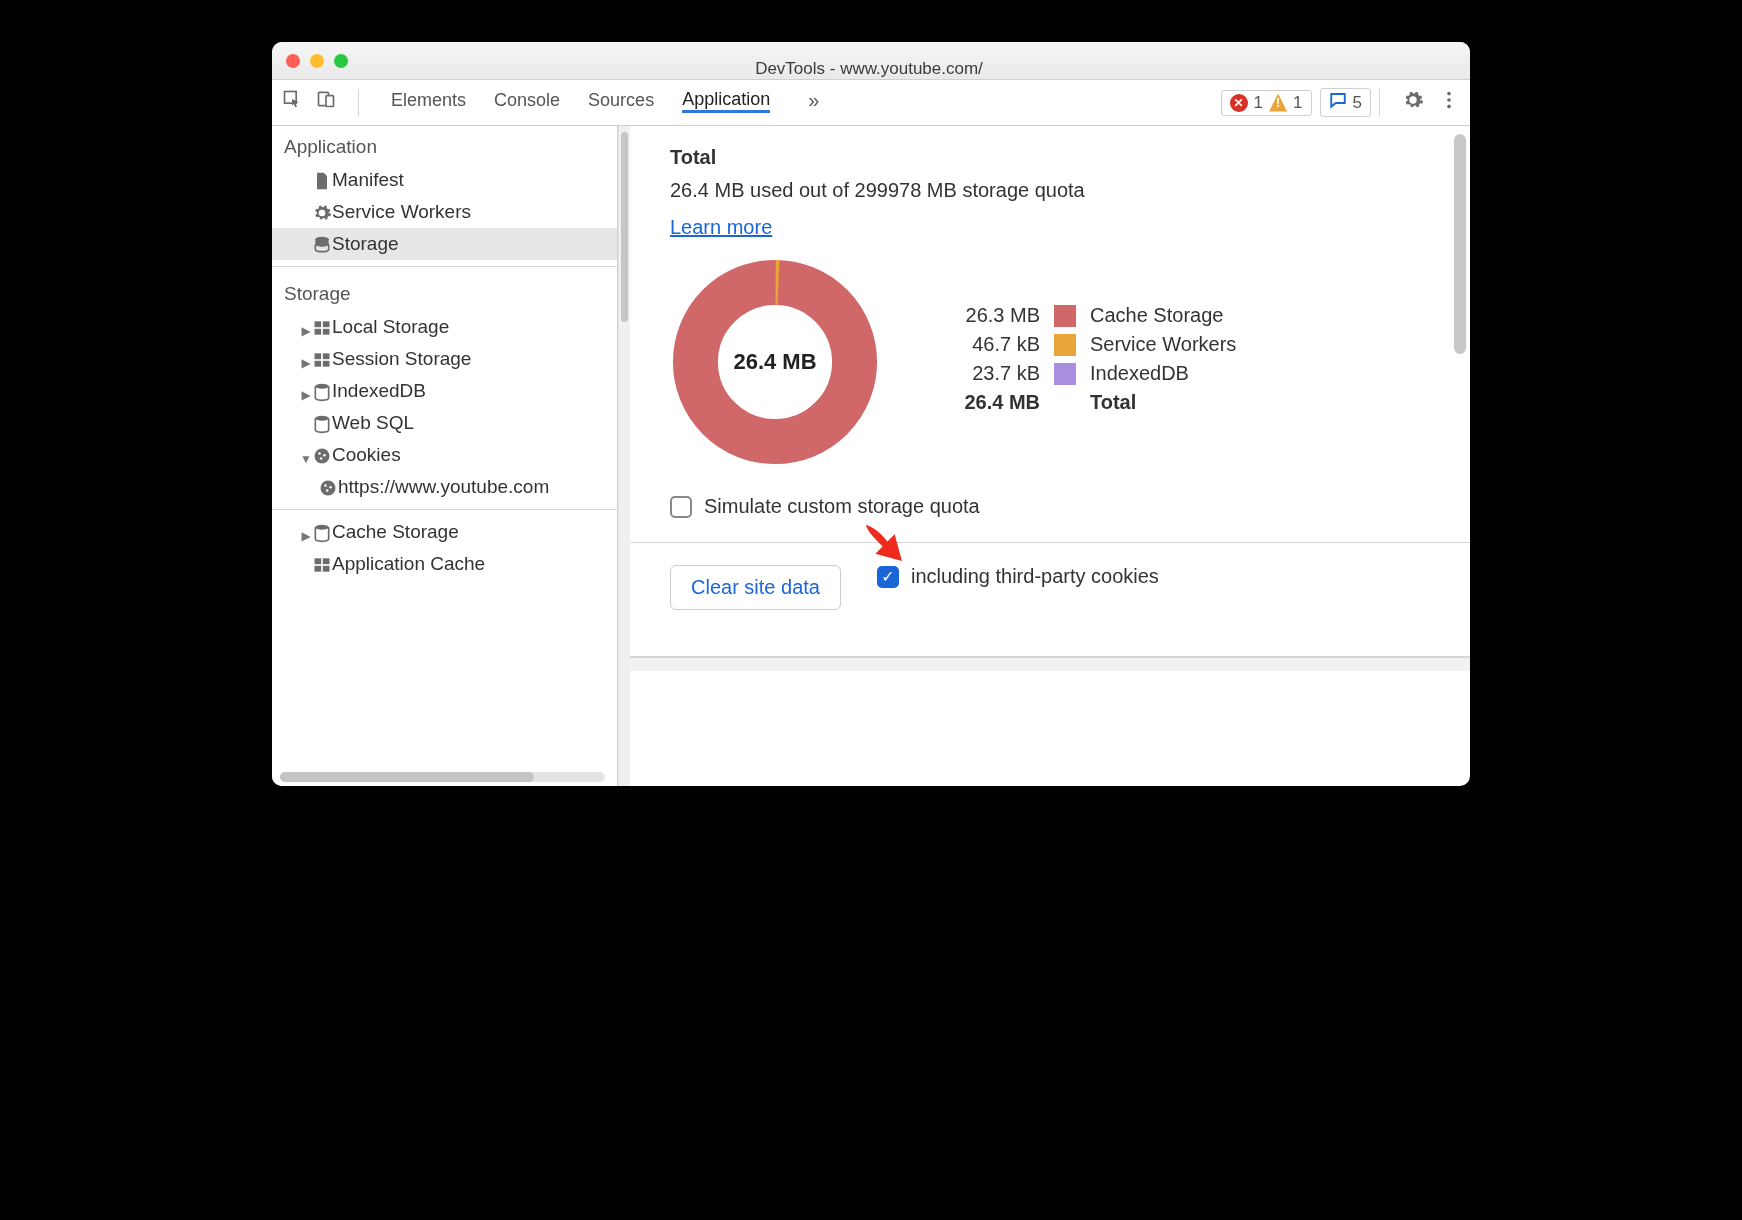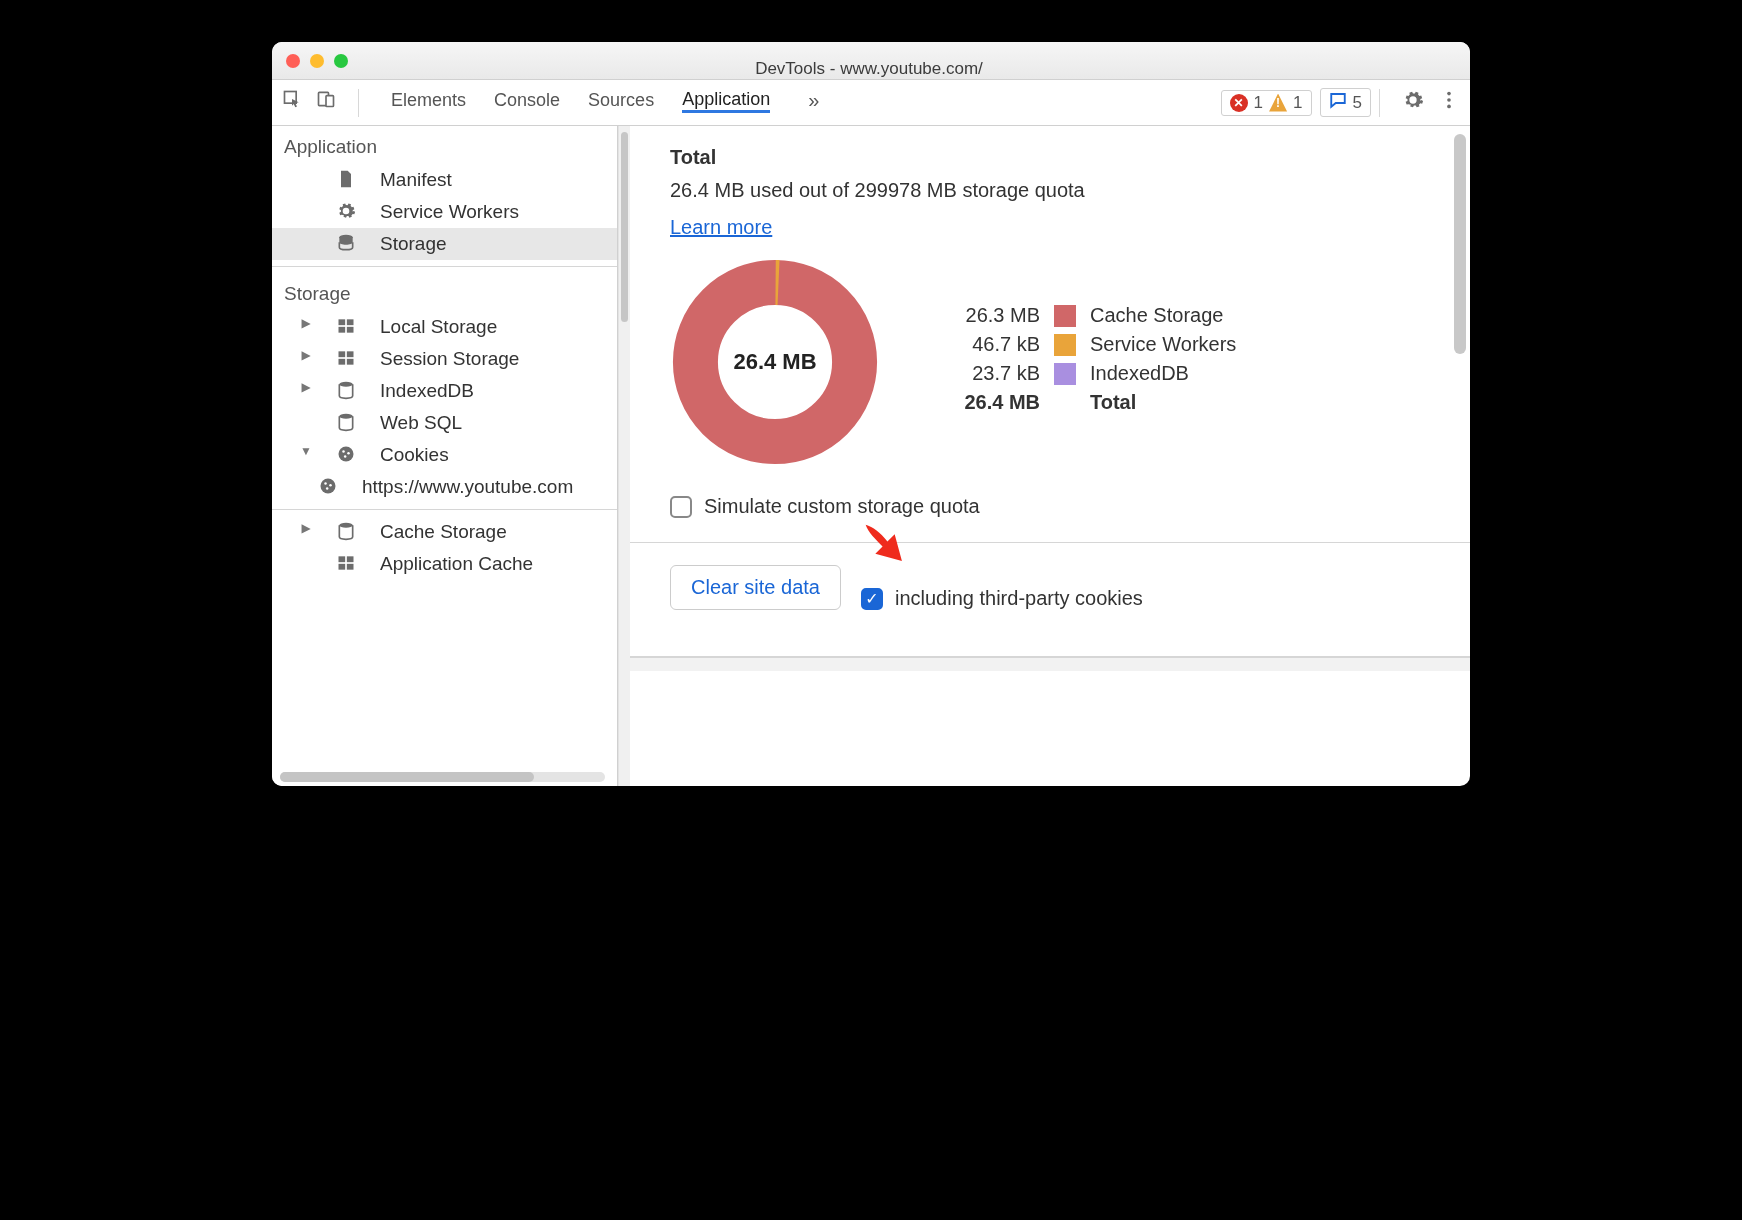--- a/index.html
+++ b/index.html
@@ -59,21 +59,21 @@
   .sidebar {
     width: 346px;
     border-right:1px solid #d0d0d0;
     overflow:hidden;
     font-size:19px;
     color:#333;
     position:relative;
     background:#fff;
   }
   .sb-section-title { padding: 10px 12px 6px; color:#555; font-size:19px; }
-  .sb-item { display:flex; align-items:flex-start; gap:24px; padding:5px 10px 5px 28px; cursor:default; }
+  .sb-item { display:flex; align-items:flex-end; gap:0; padding:5px 10px 5px 28px; cursor:default; }
   .sb-item.indent2 { padding-left: 46px; }
   .sb-item.selected { background:#e7e7e7; }
   .sb-icon { width:20px; height:20px; display:inline-flex; align-items:center; justify-content:center; color:#6a6a6a; flex-shrink:0; }
   .sb-tree { display:inline-block; width:12px; text-align:center; color:#777; font-size:12px; }
   .sb-divider { height:1px; background:#d6d6d6; margin:6px 0; }
   .sb-scroll-h { position:absolute; bottom:4px; left:8px; right:12px; height:10px; background:#e4e4e4; border-radius:5px; }
   .sb-scroll-h::after{content:"";position:absolute;left:0;top:0;bottom:0;width:78%;background:#c4c4c4;border-radius:5px;}
   
   .main { flex:1; display:flex; flex-direction:column; overflow:hidden; position:relative; }
   .main-inner { padding: 20px 40px 0; }
@@ -85,21 +85,21 @@
   .donut-center { position:absolute; inset:0; display:flex; align-items:center; justify-content:center; font-weight:700; font-size:22px; color:#222; }
   .legend { font-size:20px; color:#333; }
   .legend-row { display:flex; align-items:center; gap:14px; margin-bottom:6px; }
   .legend-size { width:100px; text-align:right; }
   .legend-swatch { width:22px; height:22px; }
   .legend-total .legend-size, .legend-total .legend-name { font-weight:700; }
   .sim-row { display:flex; align-items:center; gap:12px; margin-top:28px; font-size:20px; color:#333; }
   .checkbox { width:22px; height:22px; border:2px solid #888; border-radius:5px; background:#fff; display:inline-flex; align-items:center; justify-content:center; }
   .checkbox.checked { background:#1a66d6; border-color:#1a66d6; color:#fff; font-size:16px; }
   .hr { height:1px; background:#d6d6d6; margin-top:24px; }
-  .clear-row { display:flex; align-items:flex-end; gap:20px; padding:22px 40px; position:relative; }
+  .clear-row { display:flex; align-items:flex-start; gap:36px; padding:22px 40px; position:relative; }
   .btn-clear { border:1px solid #ccc; background:#fff; color:#1a66d6; font-size:20px; padding:10px 20px; border-radius:6px; }
   .third-party { display:flex; align-items:center; gap:12px; font-size:20px; color:#333; }
   .arrow-annot { position:absolute; left:226px; top:-28px; color:#ef2b1d; }
   .panel-divider { height:14px; border-top:1px solid #d6d6d6; background:#f2f2f2; }
   .main-scroll { position:absolute; right:4px; top:8px; width:12px; height:220px; background:#c8c8c8; border-radius:6px; }
   .sidebar-scroll-v { width:12px; background:#f0f0f0; border-left:1px solid #e3e3e3; position:relative; }
   .sidebar-scroll-v::after{content:"";position:absolute;top:6px;left:2px;right:2px;height:190px;background:#c6c6c6;border-radius:5px;}
   .icon-svg { width:20px; height:20px; fill:#6c6c6c; }
   .more-chevron { font-size:20px; color:#555; margin-left:10px; }
 </style>

